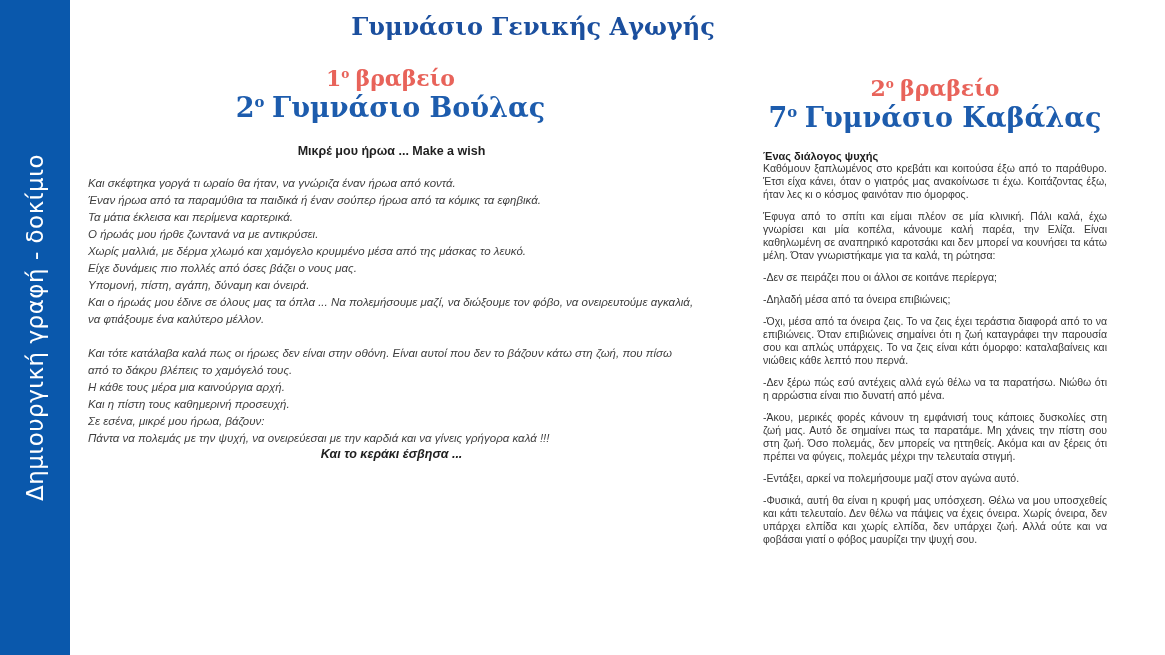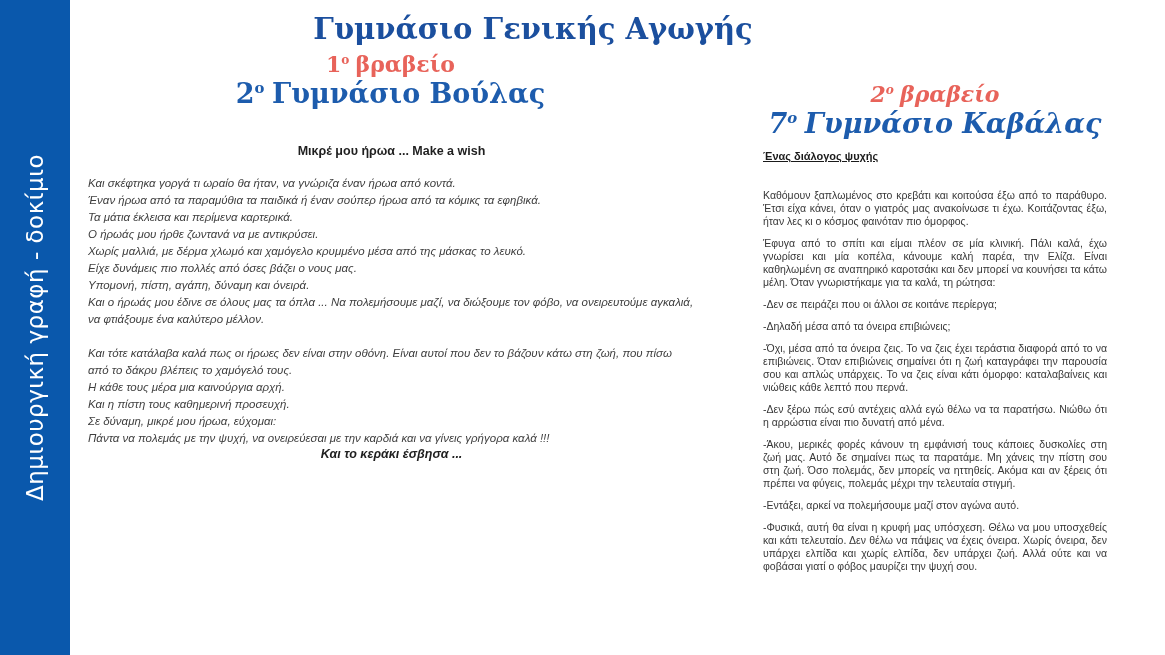--- a/index.html
+++ b/index.html
@@ -36,31 +36,31 @@
     font-family: "DejaVu Sans", sans-serif;
     white-space: nowrap;
   }
   .page-title {
     position: absolute;
     top: 12px; left: 70px;
     width: 926px;
     text-align: center;
     font-family: "DejaVu Serif", serif;
     font-weight: bold;
-    font-size: 29px;
+    font-size: 24px;
     color: #1b4f9e;
   }
   .col-head {
     position: absolute;
     text-align: center;
     font-family: "DejaVu Serif", serif;
     font-weight: bold;
   }
-  .col-head.left  { top: 52px; left: 88px;  width: 605px; }
-  .col-head.right { top: 82px; left: 763px; width: 344px; font-style: italic; }
+  .col-head.left  { top: 66px; left: 88px;  width: 605px; }
+  .col-head.right { top: 76px; left: 763px; width: 344px; }
   .prize-line {
     font-size: 22px;
     color: #e8635a;
     line-height: 1.15;
   }
   .school-line {
     font-size: 27px;
     color: #1d5cad;
     line-height: 1.25;
   }
@@ -98,24 +98,23 @@
     color: #1f1f1f;
   }
   .essay {
     position: absolute;
     top: 150px; left: 763px;
     width: 344px;
     color: #373737;
   }
   .essay-title {
     font-weight: bold;
-    text-decoration: underline;
     font-size: 11px;
     color: #1a1a1a;
-    margin-bottom: 27px;
+    margin-bottom: 0;
   }
   .essay p {
     margin: 0 0 9px 0;
     font-size: 10.5px;
     line-height: 13px;
     text-align: justify;
   }
 </style>
 </head>
 <body>
@@ -160,21 +159,21 @@
         <div class="poem-line">Είχε δυνάμεις πιο πολλές από όσες βάζει ο νους μας.</div>
         <div class="poem-line">Υπομονή, πίστη, αγάπη, δύναμη και όνειρά.</div>
         <div class="poem-line">Και ο ήρωάς μου έδινε σε όλους μας τα όπλα ... Να πολεμήσουμε μαζί, να διώξουμε τον φόβο, να ονειρευτούμε αγκαλιά, να φτιάξουμε ένα καλύτερο μέλλον.</div>
       </div>
 
     <div class="stanza-gap">
 
     <div class="poem-line">Και τότε κατάλαβα καλά πως οι ήρωες δεν είναι στην οθόνη. Είναι αυτοί που δεν το βάζουν κάτω στη ζωή, που πίσω από το δάκρυ βλέπεις το χαμόγελό τους.</div>
         <div class="poem-line">Η κάθε τους μέρα μια καινούργια αρχή.</div>
         <div class="poem-line">Και η πίστη τους καθημερινή προσευχή.</div>
-        <div class="poem-line">Σε δύναμη, μικρέ μου ήρωα, εύχομαι:</div>
+        <div class="poem-line">Σε εσένα, μικρέ μου ήρωα, βάζουν:</div>
         <div class="poem-line">Πάντα να πολεμάς με την ψυχή, να ονειρεύεσαι με την καρδιά και να γίνεις γρήγορα καλά !!!</div>
       </div>
 
     <div class="poem-closing">Και το κεράκι έσβησα ...</div>
   </div>
 
   <div class="essay">
     <div class="essay-title">Ένας διάλογος ψυχής</div>
     <div>
 

